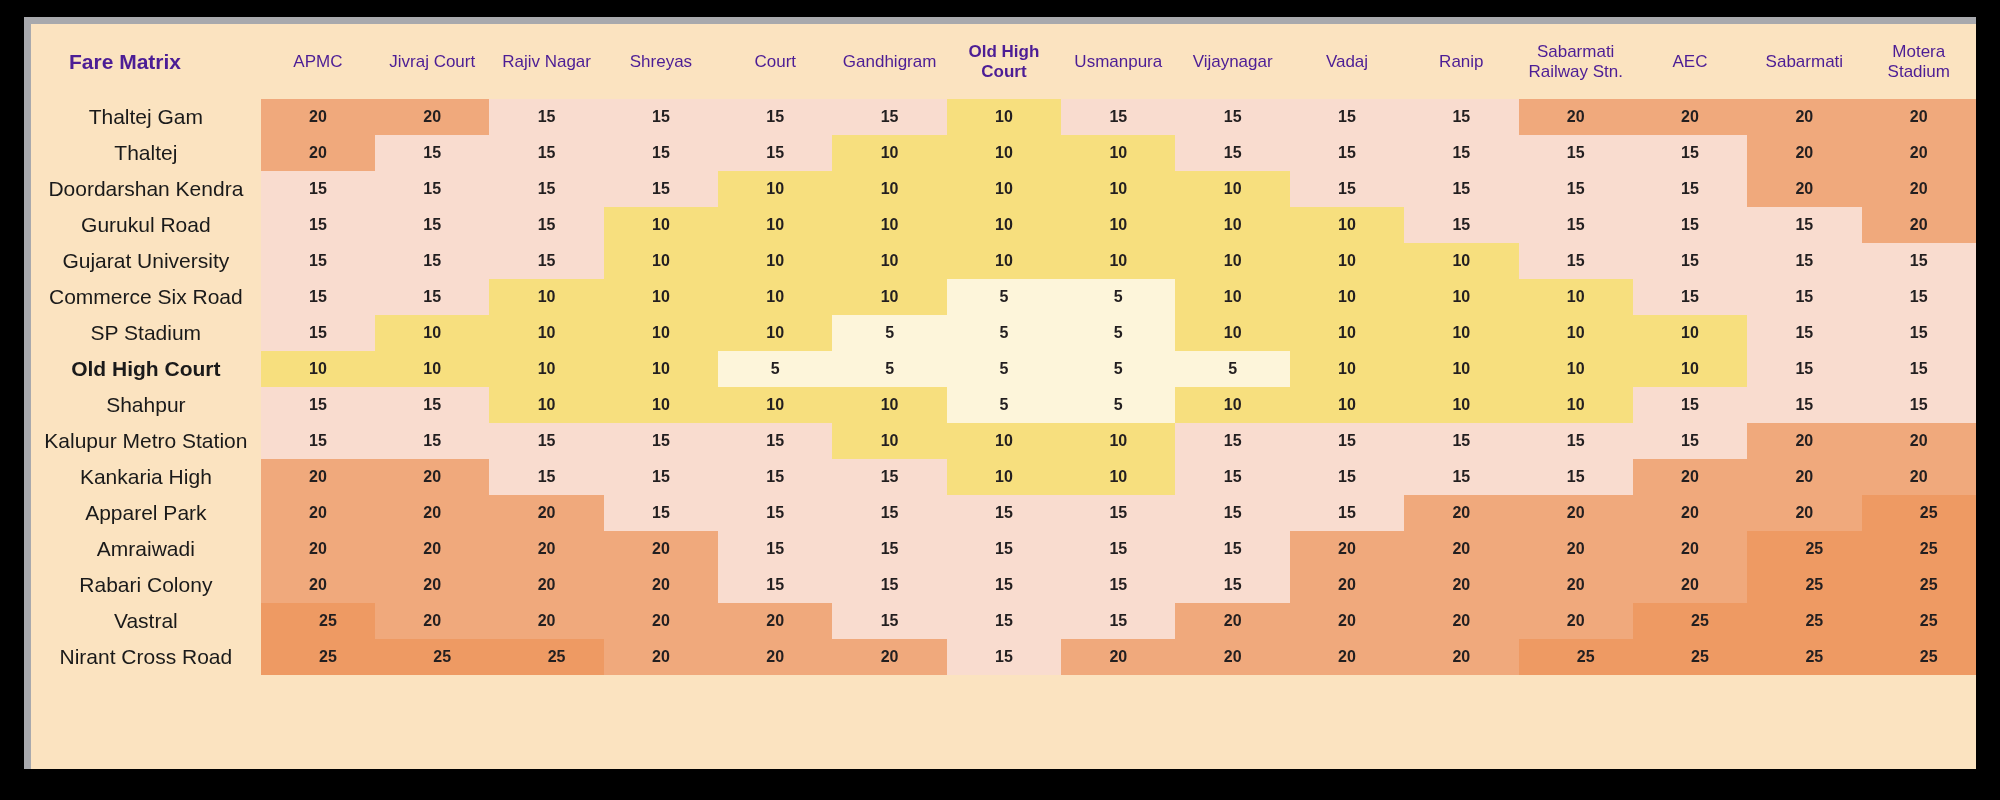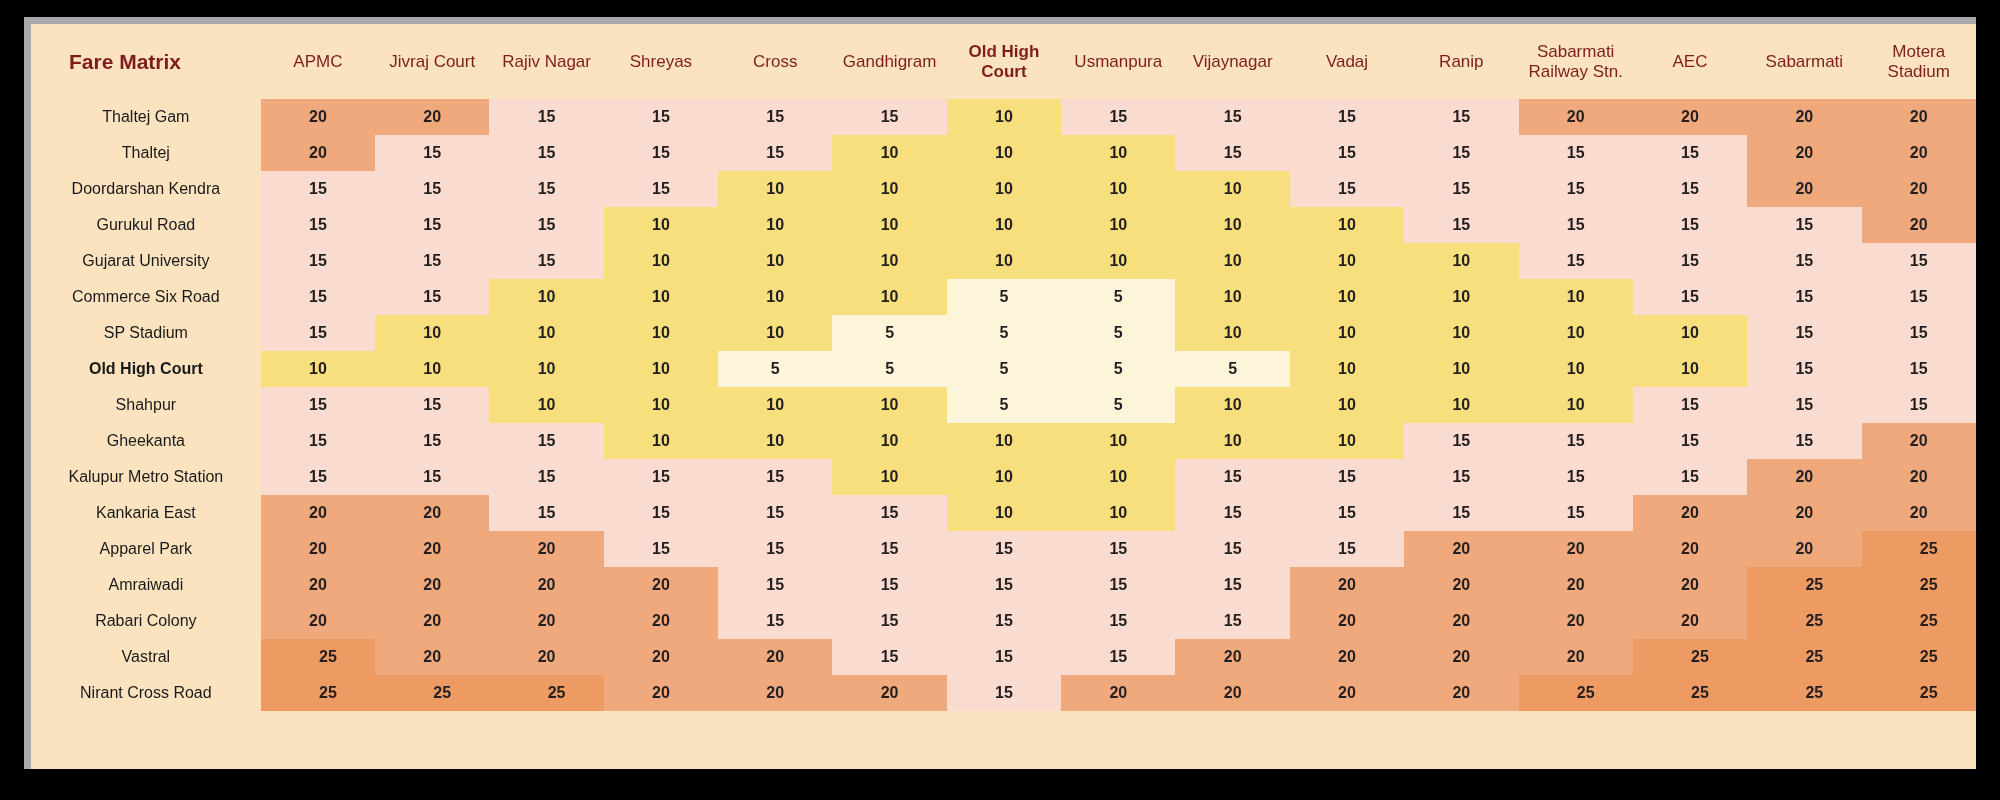--- a/index.html
+++ b/index.html
@@ -48,21 +48,21 @@
     table-layout: fixed;
     width: 1945px;
     font-family: "Liberation Sans", sans-serif;
   }
 
   table.fare col.rowhead { width: 181px; }
   table.fare col.datacol { width: 90.1px; }
 
   thead th {
     background: #fbe3c0;
-    color: #7f1d1d;
+    color: #4c1d95;
     font-size: 17px;
     font-weight: normal;
     text-align: center;
     vertical-align: middle;
     height: 75px;
     padding: 18px 3px;
     line-height: 1.12;
     box-sizing: border-box;
   }
   thead th.corner {
@@ -72,21 +72,21 @@
     padding-left: 38px;
   }
   thead th.hl {
     font-weight: bold;
     font-size: 17px;
   }
 
   tbody th.rowlabel {
     background: #fbe3c0;
     color: #1a1a1a;
-    font-size: 16px;
+    font-size: 21px;
     font-weight: normal;
     text-align: center;
     height: 36px;
     padding: 0 6px;
     white-space: nowrap;
     box-sizing: border-box;
   }
   tbody th.rowlabel.hl { font-weight: bold; }
 
   tbody td {
@@ -132,21 +132,21 @@
           <col class="datacol">
           <col class="datacol">
         </colgroup>
       <thead>
         <tr id="header-row">
             <th class="corner">Fare Matrix</th>
             <th>APMC</th>
             <th>Jivraj Court</th>
             <th>Rajiv Nagar</th>
             <th>Shreyas</th>
-            <th>Cross</th>
+            <th>Court</th>
             <th>Gandhigram</th>
             <th class="hl">Old High Court</th>
             <th>Usmanpura</th>
             <th>Vijaynagar</th>
             <th>Vadaj</th>
             <th>Ranip</th>
             <th>Sabarmati<br>Railway Stn.</th>
             <th>AEC</th>
             <th>Sabarmati</th>
             <th>Motera Stadium</th>
@@ -309,57 +309,39 @@
             <td class="v5">5</td>
             <td class="v10">10</td>
             <td class="v10">10</td>
             <td class="v10">10</td>
             <td class="v10">10</td>
             <td class="v15">15</td>
             <td class="v15">15</td>
             <td class="v15">15</td>
           </tr>
           <tr>
-            <th class="rowlabel">Gheekanta</th>
-            <td class="v15">15</td>
-            <td class="v15">15</td>
-            <td class="v15">15</td>
-            <td class="v10">10</td>
-            <td class="v10">10</td>
-            <td class="v10">10</td>
-            <td class="v10">10</td>
-            <td class="v10">10</td>
-            <td class="v10">10</td>
-            <td class="v10">10</td>
-            <td class="v15">15</td>
-            <td class="v15">15</td>
-            <td class="v15">15</td>
-            <td class="v15">15</td>
-            <td class="v20">20</td>
-          </tr>
-          <tr>
             <th class="rowlabel">Kalupur Metro Station</th>
             <td class="v15">15</td>
             <td class="v15">15</td>
             <td class="v15">15</td>
             <td class="v15">15</td>
             <td class="v15">15</td>
             <td class="v10">10</td>
             <td class="v10">10</td>
             <td class="v10">10</td>
             <td class="v15">15</td>
             <td class="v15">15</td>
             <td class="v15">15</td>
             <td class="v15">15</td>
             <td class="v15">15</td>
             <td class="v20">20</td>
             <td class="v20">20</td>
           </tr>
           <tr>
-            <th class="rowlabel">Kankaria East</th>
+            <th class="rowlabel">Kankaria High</th>
             <td class="v20">20</td>
             <td class="v20">20</td>
             <td class="v15">15</td>
             <td class="v15">15</td>
             <td class="v15">15</td>
             <td class="v15">15</td>
             <td class="v10">10</td>
             <td class="v10">10</td>
             <td class="v15">15</td>
             <td class="v15">15</td>

